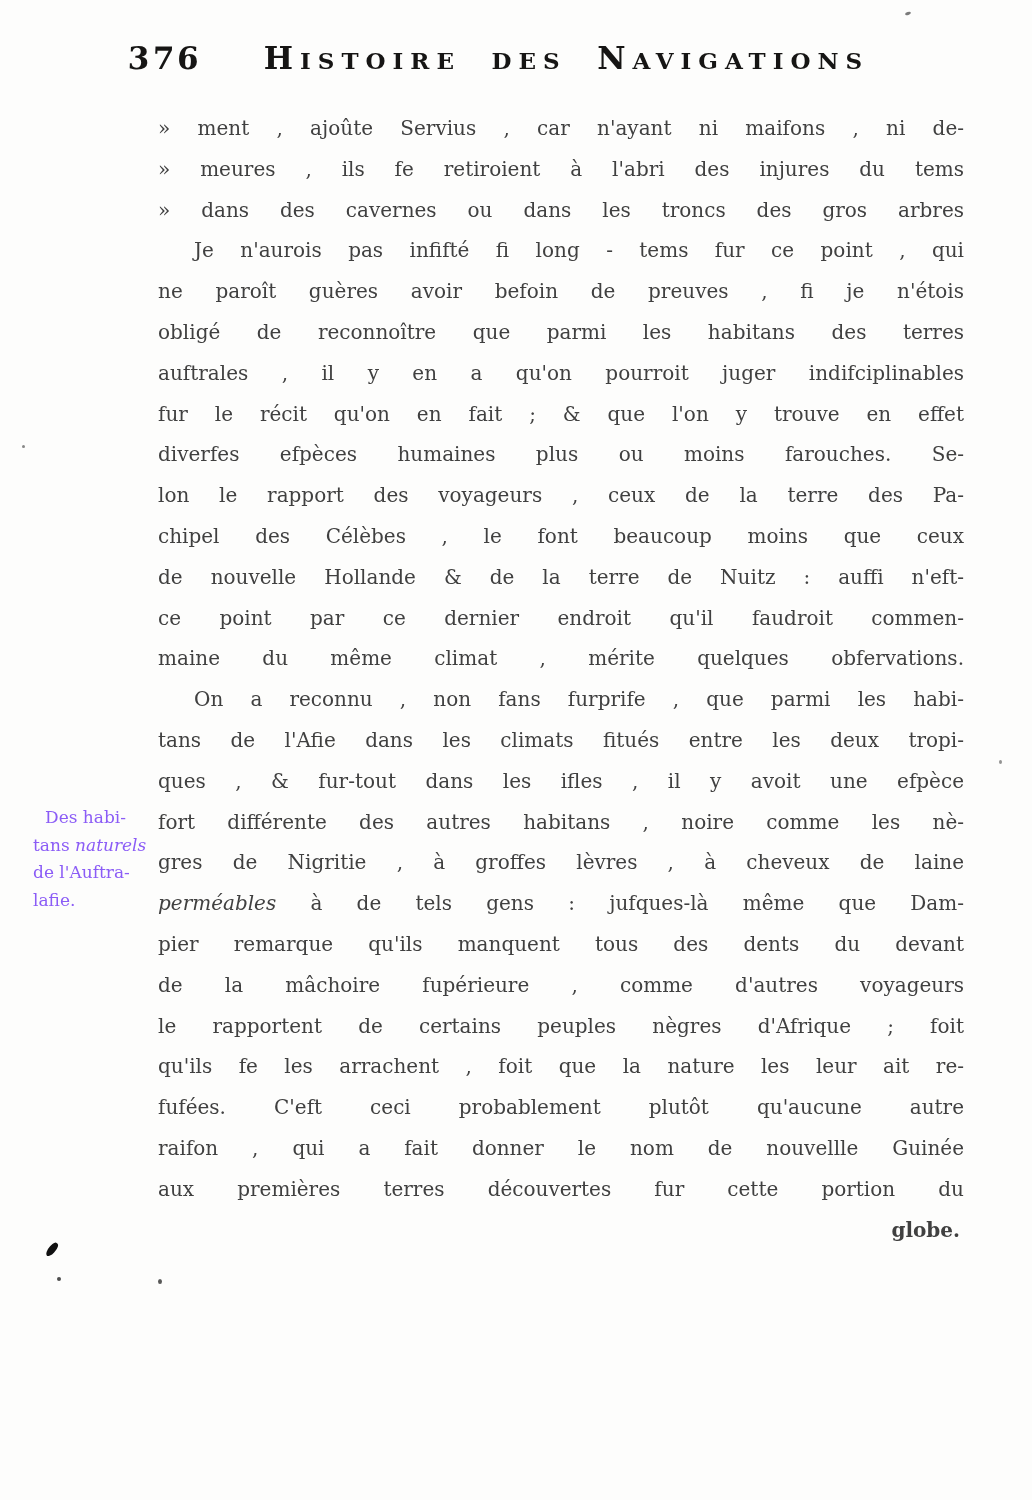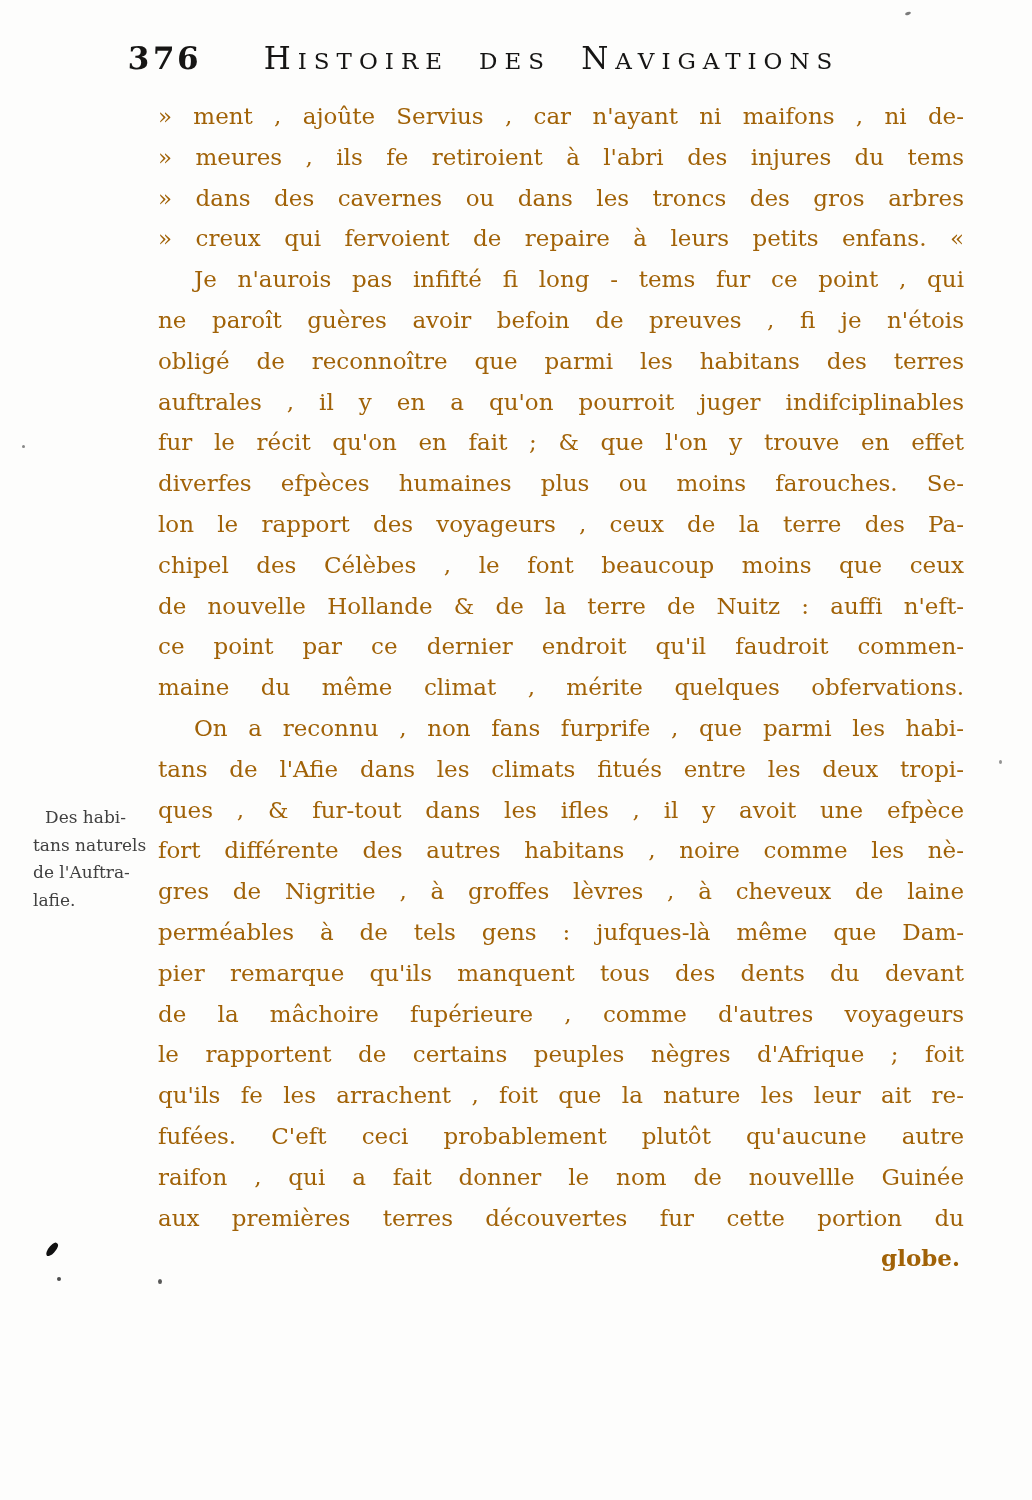--- a/index.html
+++ b/index.html
@@ -24,62 +24,62 @@
     align-items: baseline;
   }
   .page-number {
     font-size: 31px;
     font-weight: 700;
     letter-spacing: 3px;
     transform: skewX(-2deg);
   }
   .page-title {
     margin-left: 62px;
-    font-weight: 400;
+    font-weight: 700;
     letter-spacing: 7px;
     word-spacing: 18px;
     white-space: nowrap;
   }
   .tword { display: inline; }
   .tinit { font-size: 31px; }
   .trest { font-size: 23px; }
 
   
   .text-body {
     position: absolute;
-    left: 158px; top: 96px;
+    left: 158px; top: 108px;
     width: 806px;
-    font-size: 23px;
-    color: #a16207;
+    font-size: 20px;
+    color: #404040;
   }
   .line {
     height: 40.8px;
     line-height: 40.8px;
     text-align: justify;
     text-align-last: justify;
     overflow: hidden;
     white-space: nowrap;
   }
   .line.indent { padding-left: 36px; }
   .line.line-last {
     text-align: right;
     text-align-last: right;
     padding-right: 4px;
     font-weight: bold;
   }
-  .it { }
+  .it { font-style: italic; }
 
   
   .margin-note {
     position: absolute;
     left: 33px; top: 804px;
     width: 128px;
     font-size: 17px;
     line-height: 27.5px;
-    color: #404040;
+    color: #8b5cf6;
     font-weight: 500;
   }
   .note-line { white-space: nowrap; }
   .note-line.first { text-indent: 12px; }
 
   
   .ink-mark {
     position: absolute;
     background: #111;
     border-radius: 50%;
@@ -110,21 +110,20 @@
       <div class="note-line first">Des habi-</div>
       <div class="note-line"><span>tans </span><span class="it">naturels</span></div>
       <div class="note-line">de l'Auftra-</div>
       <div class="note-line">lafie.</div>
     </div>
 
   <div class="text-body">
       <div class="line">» ment , ajoûte Servius , car n'ayant ni maifons , ni de-</div>
       <div class="line">» meures , ils fe retiroient à l'abri des injures du tems</div>
       <div class="line">» dans des cavernes ou dans les troncs des gros arbres</div>
-      <div class="line">» creux qui fervoient de repaire à leurs petits enfans. «</div>
       <div class="line indent">Je n'aurois pas infifté fi long - tems fur ce point , qui</div>
       <div class="line">ne paroît guères avoir befoin de preuves , fi je n'étois</div>
       <div class="line">obligé de reconnoître que parmi les habitans des terres</div>
       <div class="line">auftrales , il y en a qu'on pourroit juger indifciplinables</div>
       <div class="line">fur le récit qu'on en fait ; &amp; que l'on y trouve en effet</div>
       <div class="line">diverfes efpèces humaines plus ou moins farouches. Se-</div>
       <div class="line">lon le rapport des voyageurs , ceux de la terre des Pa-</div>
       <div class="line">chipel des Célèbes , le font beaucoup moins que ceux</div>
       <div class="line">de nouvelle Hollande &amp; de la terre de Nuitz : auffi n'eft-</div>
       <div class="line">ce point par ce dernier endroit qu'il faudroit commen-</div>

